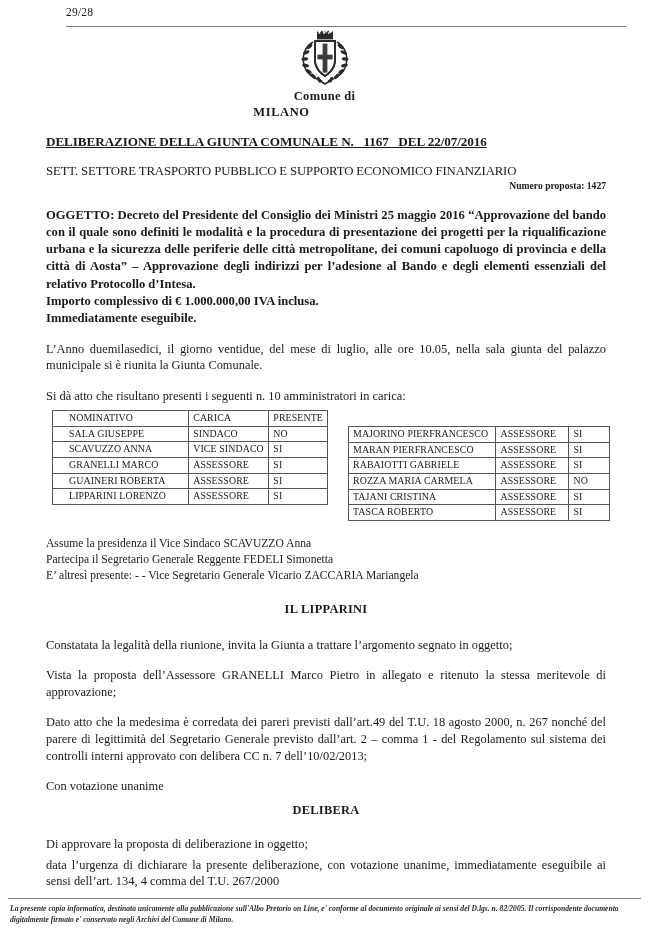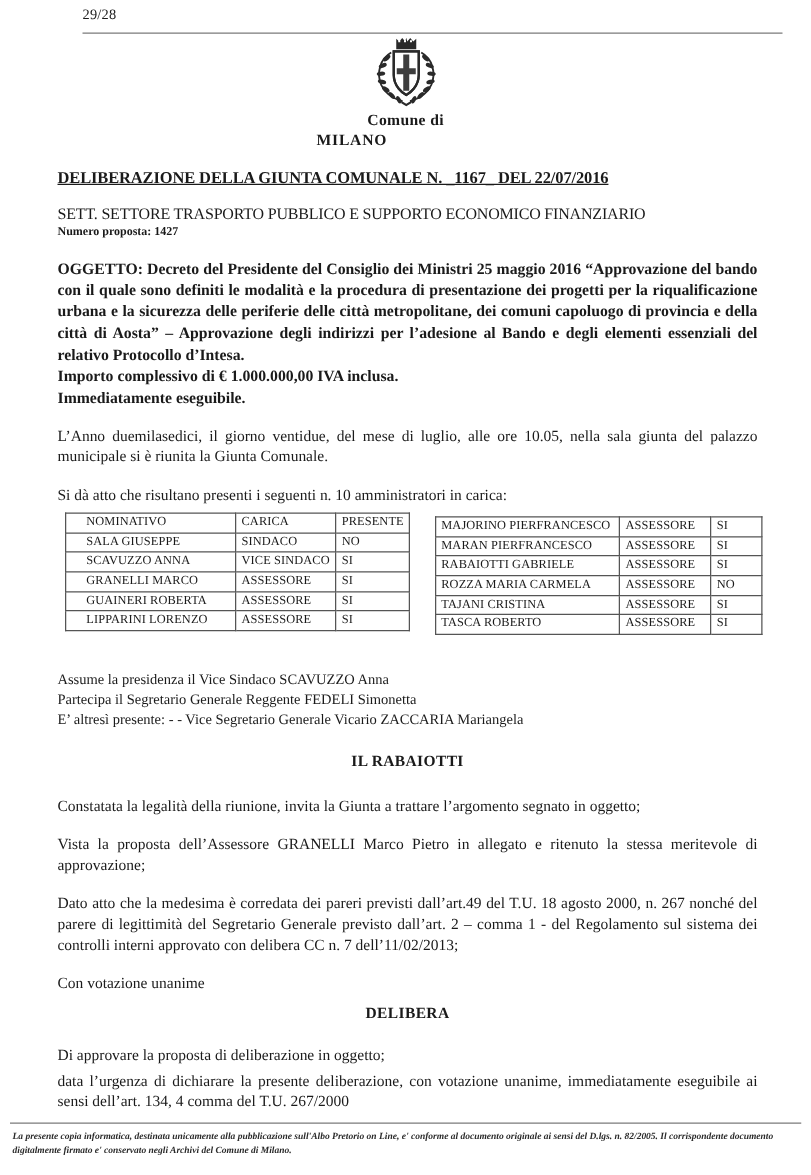--- a/index.html
+++ b/index.html
@@ -90,20 +90,21 @@
   .sett-line {
     font-size: 12.8px;
     margin: 0;
     letter-spacing: -0.15px;
     white-space: nowrap;
   }
   .numero-line {
     font-size: 9.6px;
     font-weight: bold;
     margin: 1px 0 0 0;
+    text-align: right;
   }
   .oggetto {
     margin: 16px 0 0 0;
     font-size: 12.6px;
     font-weight: bold;
     text-align: justify;
     line-height: 1.36;
   }
   .oggetto .nowrapline {
     display: block;
@@ -141,21 +142,21 @@
   #table-left {
     left: 52px;
     top: 0px;
     width: 276px;
   }
   #table-left td:nth-child(1) { width: 144px; padding-left: 16px; }
   #table-left td:nth-child(2) { width: 72px; }
   #table-left td:nth-child(3) { width: 46px; }
   #table-right {
     left: 348px;
-    top: 3px;
+    top: 16px;
     width: 262px;
   }
   #table-right td:nth-child(1) { width: 140px; }
   #table-right td:nth-child(2) { width: 68px; }
   #table-right td:nth-child(3) { width: 40px; }
   .tall-cell { height: 24px; }
 
   
   .lower {
     position: absolute;
@@ -339,25 +340,25 @@
     </table>
   </div>
 
   <div class="lower">
     <div class="small-lines">
       <div>Assume la presidenza  il Vice Sindaco   SCAVUZZO  Anna</div>
       <div>Partecipa  il Segretario Generale  Reggente FEDELI  Simonetta</div>
       <div>E’ altresì presente:  -   - Vice Segretario Generale Vicario ZACCARIA Mariangela</div>
     </div>
 
-    <div class="centered-head" style="margin-top:18px;">IL RABAIOTTI</div>
+    <div class="centered-head" style="margin-top:18px;">IL LIPPARINI</div>
 
     <div class="para" style="margin-top:20px;">Constatata la legalità della riunione, invita la Giunta a trattare l’argomento segnato in oggetto;</div>
     <div class="para">Vista la proposta dell’Assessore GRANELLI Marco Pietro in allegato e ritenuto la stessa meritevole di approvazione;</div>
-    <div class="para">Dato atto che la medesima è corredata dei pareri previsti dall’art.49 del T.U. 18 agosto 2000, n. 267 nonché del parere di legittimità del Segretario Generale previsto dall’art. 2 – comma 1 - del Regolamento sul sistema dei controlli interni approvato con delibera CC n. 7 dell’11/02/2013;</div>
+    <div class="para">Dato atto che la medesima è corredata dei pareri previsti dall’art.49 del T.U. 18 agosto 2000, n. 267 nonché del parere di legittimità del Segretario Generale previsto dall’art. 2 – comma 1 - del Regolamento sul sistema dei controlli interni approvato con delibera CC n. 7 dell’10/02/2013;</div>
     <div class="para nojust">Con votazione unanime</div>
 
     <div class="centered-head" style="margin-top:8px;">DELIBERA</div>
 
     <div class="para nojust" style="margin-top:18px;">Di approvare la proposta di deliberazione in oggetto;</div>
     <div class="para" style="margin-top:4px;">data l’urgenza di dichiarare la presente deliberazione, con votazione unanime, immediatamente eseguibile ai sensi dell’art. 134, 4 comma del T.U. 267/2000</div>
   </div>
 
   <div class="foot-rule"></div>
   <div class="footer-note">La presente copia informatica, destinata unicamente alla pubblicazione sull'Albo Pretorio on Line, e' conforme al documento originale ai sensi del D.lgs. n. 82/2005. Il corrispondente documento digitalmente firmato e' conservato negli Archivi del Comune di Milano.</div>

